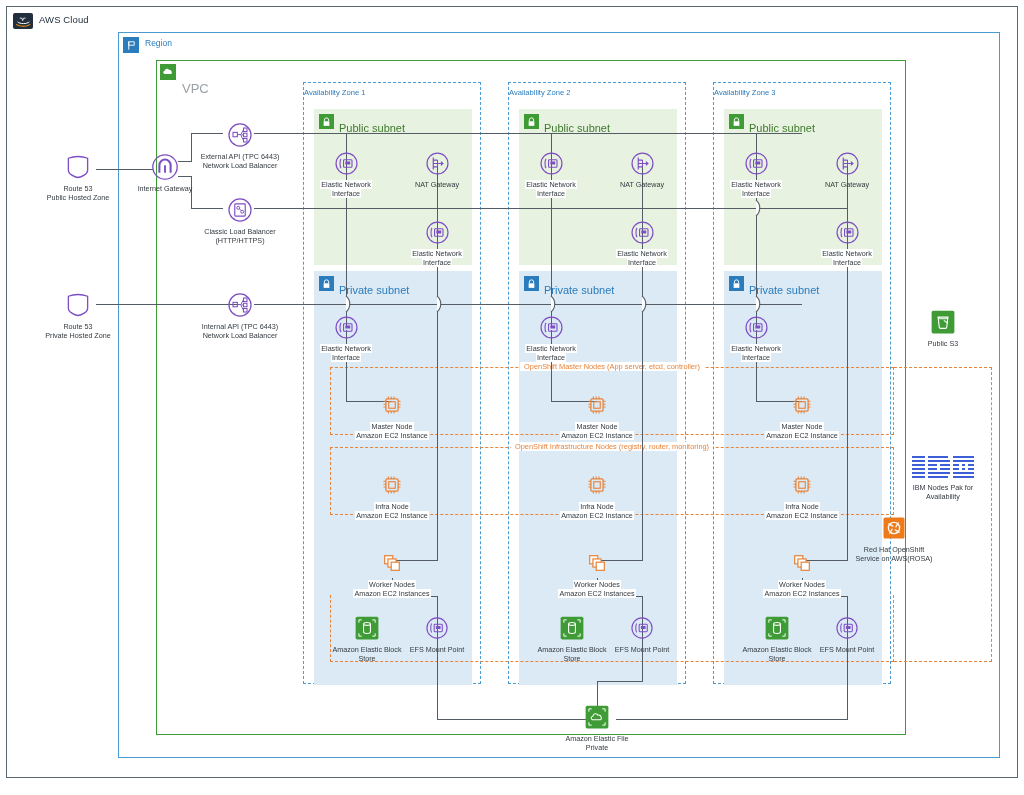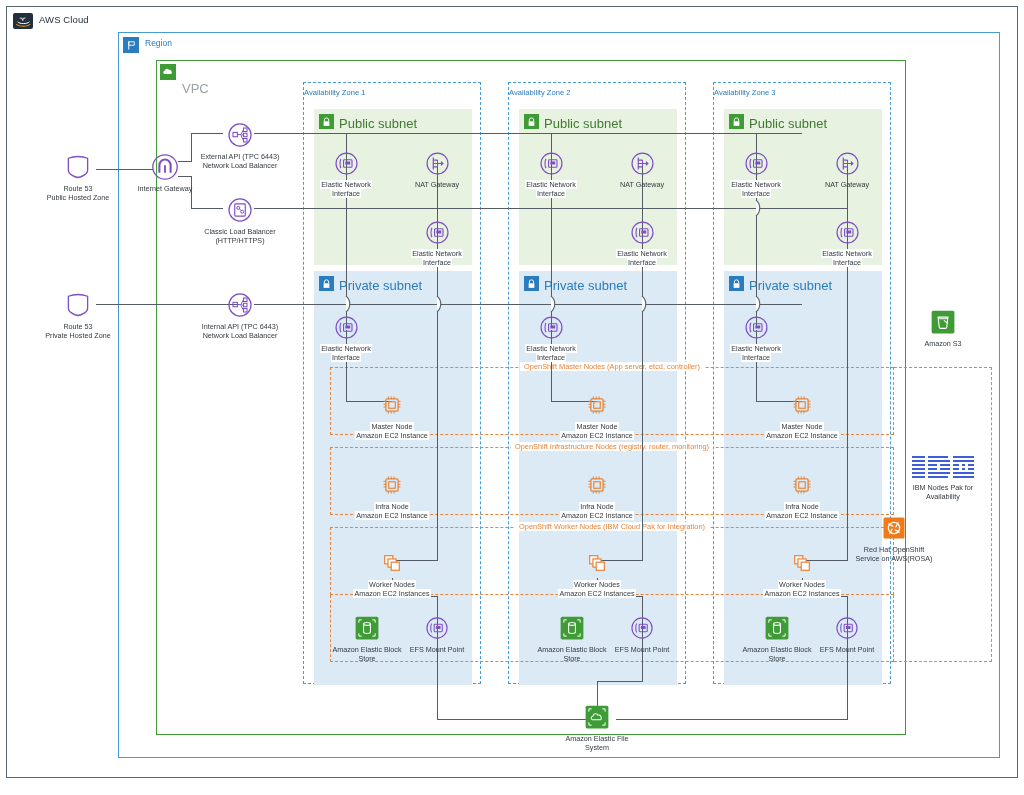--- a/index.html
+++ b/index.html
@@ -113,22 +113,22 @@
   .subnet-badge {
     position: absolute;
     left: 5px; top: 5px;
     width: 15px; height: 15px;
     display:flex; align-items:center; justify-content:center;
   }
   .subnet.public .subnet-badge { background: #3f9b35; }
   .subnet.private .subnet-badge { background: #2a7cbd; }
   .subnet-label {
     position: absolute;
-    left: 25px; top: 7px;
-    font-size: 13px;
+    left: 25px; top: 13px;
+    font-size: 11px;
   }
   .subnet.public .subnet-label { color: #3f7a2e; }
   .subnet.private .subnet-label { color: #2a7cbd; }
 
   
   .osband {
     position: absolute;
     border: 1.1px dashed #e8843a;
     background: transparent;
   }
@@ -292,23 +292,20 @@
       </div>
       <div class="subnet-label">Private subnet</div>
     </div>
   </div>
 
   <div class="osband" style="left:330px; top:367px; width:564px; height:68px;">
     <div class="osband-title">OpenShift Master Nodes (App server, etcd, controller)</div>
   </div>
   <div class="osband" style="left:330px; top:447px; width:564px; height:68px;">
     <div class="osband-title">OpenShift Infrastructure Nodes (registry, router, monitoring)</div>
-  </div>
-  <div class="osband" style="left:330px; top:527px; width:564px; height:68px;">
-    <div class="osband-title">OpenShift Worker Nodes (IBM Cloud Pak for Integration)</div>
   </div>
 
   <div class="osband" style="left:330px; top:595px; width:564px; height:67px; border-top:none;"></div>
   <div class="rhs-box" style="left:894px; top:367px; width:98px; height:295px; border-left:none;"></div>
   <div class="line hline" style="left:894px; top:367px; width:0px;"></div>
 
   <div class="line hline" style="left:96px; top:169px; width:57px;"></div>
 
   <div class="line hline" style="left:178px; top:161px; width:14px;"></div>
   <div class="line vline" style="left:191px; top:133px; height:29px;"></div>
@@ -806,33 +803,33 @@
   <div class="node nobg" style="left:597px; top:700px; width:110px; margin-left:-55px;">
     <div class="ico">
       <svg width="26" height="26" viewBox="0 0 32 32">
         <rect x="2" y="2" width="28" height="28" rx="2" fill="#3f9b35"></rect>
         <path d="M10.5 19.5a2.3 2.3 0 0 1 .4-4.5 3.4 3.4 0 0 1 6.4-1.1 2.6 2.6 0 0 1 3.7 2.4 2.3 2.3 0 0 1-.7 3.2z" fill="none" stroke="#fff" stroke-width="1.3"></path>
         <g stroke="#fff" stroke-width="1.2" fill="none">
           <path d="M6 9.5V6h3.5M26 9.5V6h-3.5M6 22.5V26h3.5M26 22.5V26h-3.5"></path>
         </g>
       </svg>
     </div>
-    <div class="cap"><span>Amazon Elastic File</span><br><span>System</span></div>
+    <div class="cap"><span>Amazon Elastic File</span><br><span>Private</span></div>
   </div>
 
   <div class="node nobg" style="left:943px; top:305px; width:84px; margin-left:-42px;">
     <div class="ico">
       <svg width="26" height="26" viewBox="0 0 32 32">
         <rect x="2" y="2" width="28" height="28" rx="2" fill="#3f9b35"></rect>
         <path d="M10 10h12l-1.4 12.5a1.6 1.6 0 0 1-1.6 1.4h-6a1.6 1.6 0 0 1-1.6-1.4z" fill="none" stroke="#fff" stroke-width="1.4"></path>
         <path d="M10 10c0 1.2 2.7 2.1 6 2.1s6-.9 6-2.1" fill="none" stroke="#fff" stroke-width="1.3"></path>
         <path d="M17 14l5 3.5" stroke="#fff" stroke-width="1.3" fill="none"></path>
       </svg>
     </div>
-    <div class="cap"><span>Amazon S3</span></div>
+    <div class="cap"><span>Public S3</span></div>
   </div>
 
   <div class="node nobg" style="left:943px; top:453px; width:96px; margin-left:-48px;">
     <div class="ico" style="height:30px;">
       <svg width="62" height="26" viewBox="0 0 124 52" aria-label="IBM">
         <g fill="#3c5fd7">
 
           <rect x="0" y="2" width="26" height="4"></rect>
           <rect x="0" y="10" width="26" height="4"></rect>
           <rect x="0" y="18" width="26" height="4"></rect>

